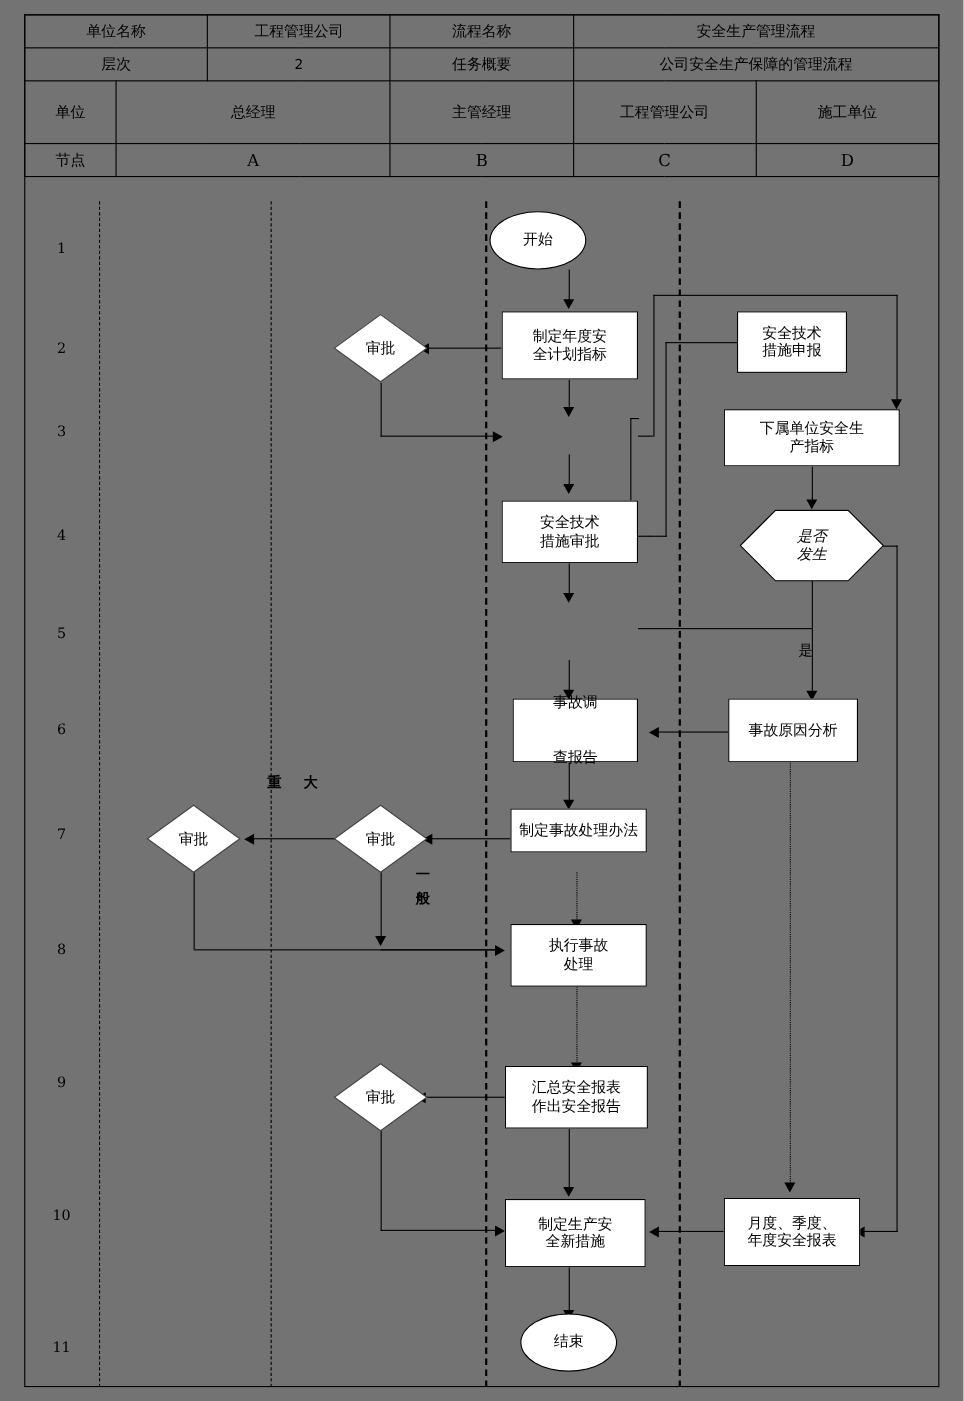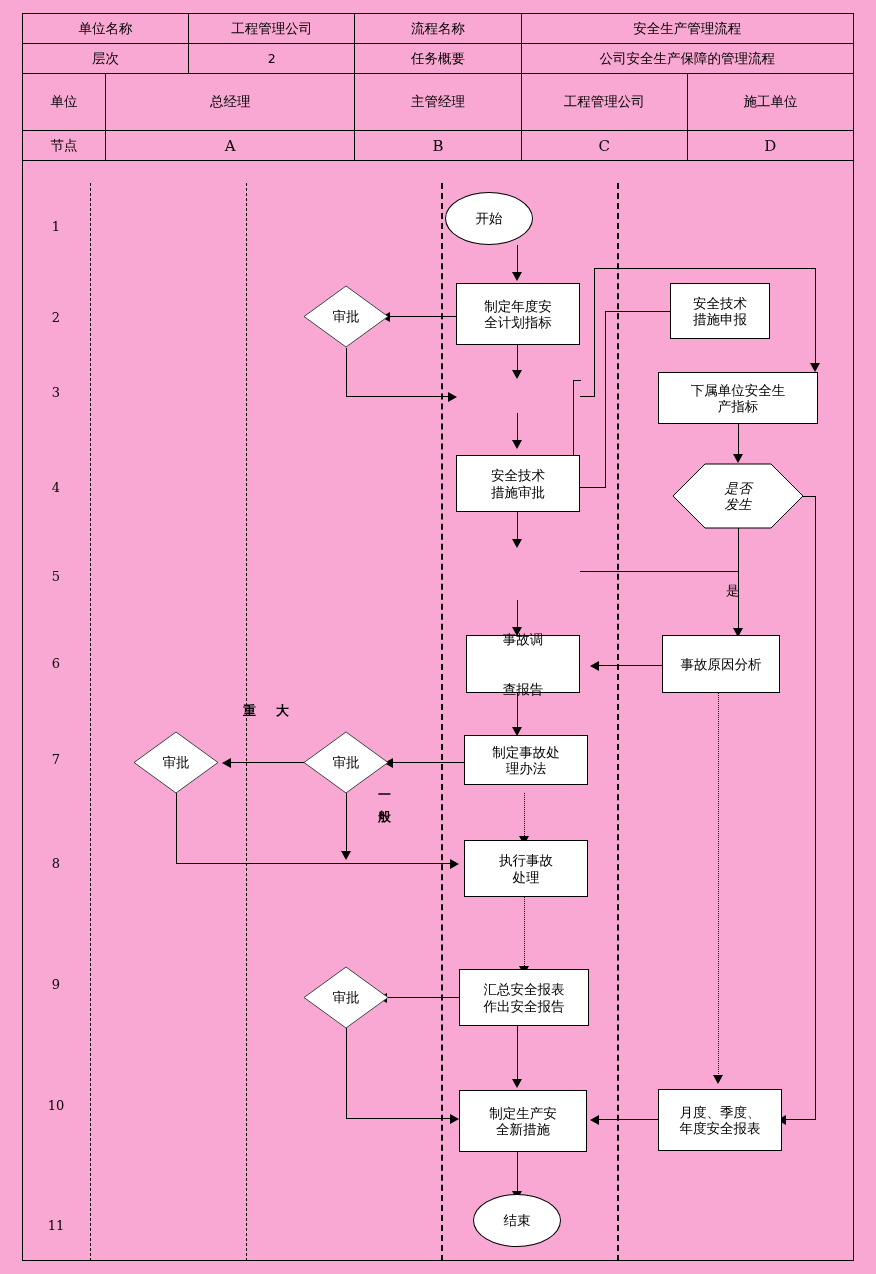--- a/index.html
+++ b/index.html
@@ -1,17 +1,17 @@
 <!DOCTYPE html>
 <html><head>
 <meta charset="utf-8">
 <style>
   html,body{margin:0;padding:0;background:#ffffff;}
   body{font-family:"DejaVu Sans","Liberation Sans",sans-serif;color:#000;}
-  #page{position:relative;width:876px;height:1274px;background:#f9a8d4;overflow:hidden;}
+  #page{position:relative;width:876px;height:1274px;background:#737373;overflow:hidden;}
 
   .tbl{position:absolute;left:22px;top:13px;width:832px;border-collapse:collapse;table-layout:fixed;}
   .tbl td{border:1px solid #000;text-align:center;vertical-align:middle;font-size:13.5px;padding:0;height:29px;}
   .tbl td.tall{height:56px;margin-left:46px;}
   .tbl td.small{font-size:12.5px;}
 
   .grid{position:absolute;left:22px;top:13px;width:832px;height:1248px;border:1px solid #000;box-sizing:border-box;pointer-events:none;}
   .vdash{position:absolute;border-left:1px dashed #000;}
   .vdash.thick{border-left:2px dashed #000;}
 
@@ -250,21 +250,21 @@
   <div class="node box" style="left:466px; top:635px; width:114px; height:58px; flex-direction:column;gap:34px;">
     <span>事故调</span>
     <span>查报告</span>
   </div>
 
   <div class="node box" style="left:662px; top:635px; width:118px; height:58px; ">
     <span>事故原</span>
     <span>因分析</span>
   </div>
 
-  <div class="node box" style="left:464px; top:735px; width:124px; height:50px; flex-direction:column;">
+  <div class="node box" style="left:464px; top:735px; width:124px; height:40px; flex-direction:row;">
     <span>制定事故处</span>
     <span>理办法</span>
   </div>
 
   <div class="diamond-wrap" style="left:303px; top:731px; width:86px; height:63px;">
     <svg class="diamond-shape" viewBox="0 0 86 63" preserveAspectRatio="none">
       <polygon points="43,1 85,31.5 43,62 1,31.5" fill="#fff" stroke="#444" stroke-width="1"></polygon>
     </svg>
     <span class="diamond-lbl">审批</span>
   </div>

